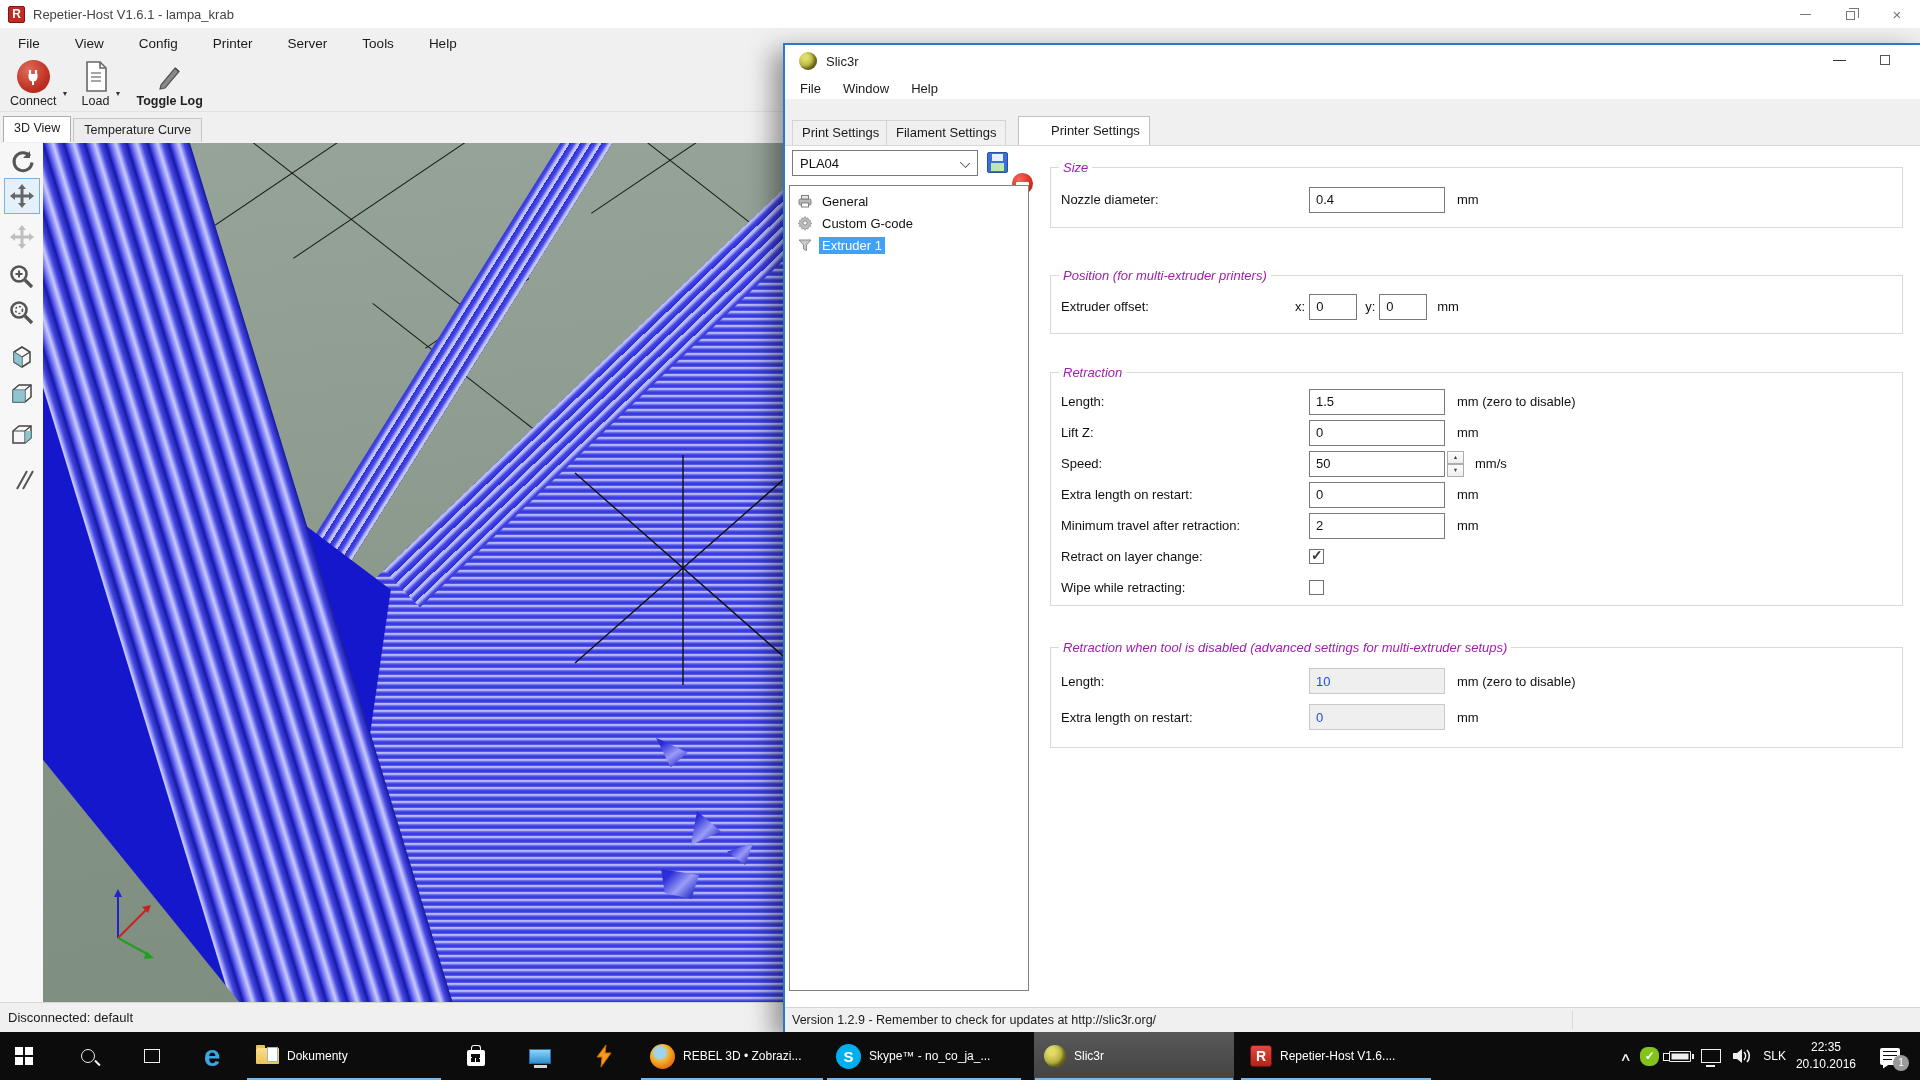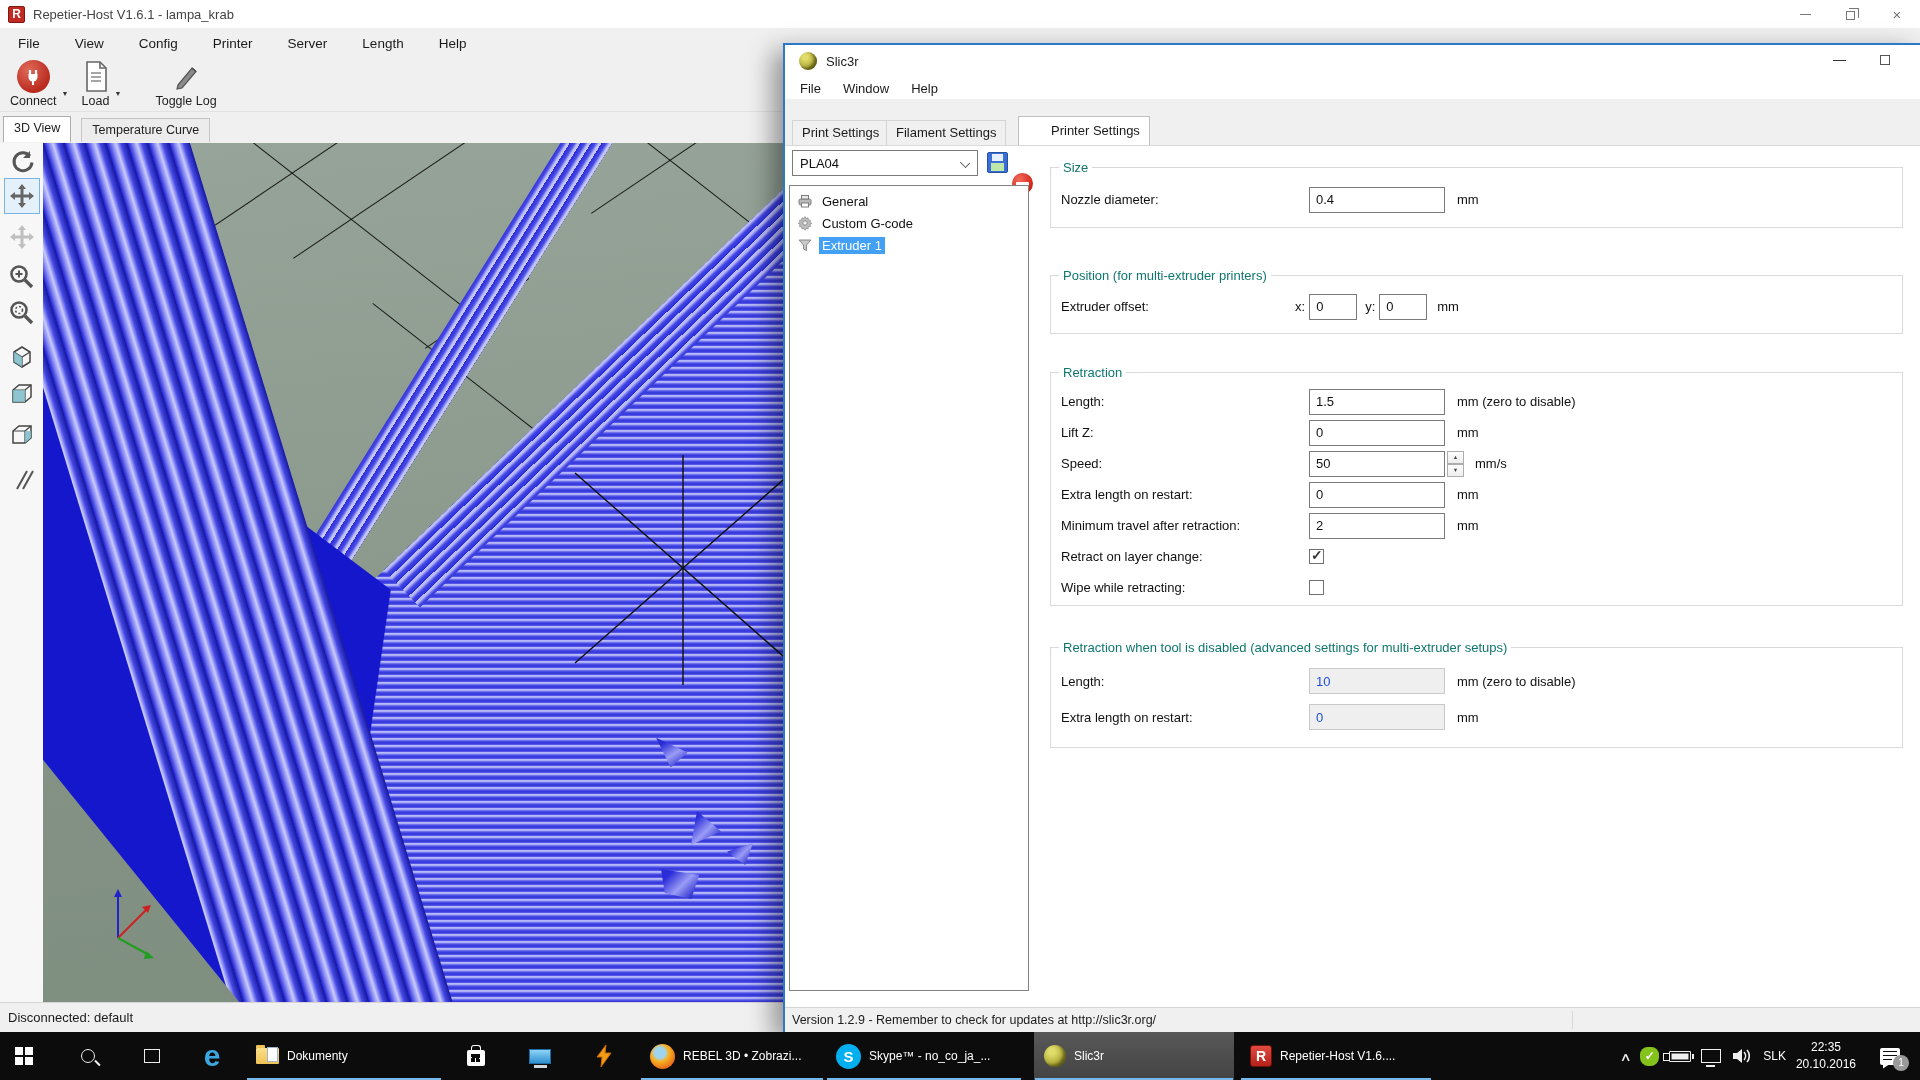--- a/index.html
+++ b/index.html
@@ -20,21 +20,21 @@
   .glyph-max { width:10px; height:10px; border:1px solid #555; }
   .glyph-close { font-size:15px; color:#777; line-height:1; }
   .rh-menubar { position:absolute; left:0; top:28px; width:1920px; height:30px; background:#f0f0f0; display:flex; align-items:center; padding-left:14px; gap:27px; }
   .menu-item { font-size:13.5px; color:#1a1a1a; padding:3px 4px; }
   .rh-toolbar { position:absolute; left:0; top:58px; width:1920px; height:54px; background:#f0f0f0; display:flex; align-items:flex-start; padding-left:6px; border-bottom:1px solid #e2e2e2; }
   .tool-block { display:flex; flex-direction:column; align-items:center; padding:2px 4px; }
   .tool-label { font-size:12.5px; color:#222; margin-top:1px; }
   .tool-caret { font-size:7px; color:#333; align-self:center; margin:18px 3px 0 1px; }
   .connect-circle { width:33px; height:33px; border-radius:50%; background:radial-gradient(circle at 35% 30%, #e06a5a, #b92b1e 70%); display:flex; align-items:center; justify-content:center; }
   .rh-tabrow { position:absolute; left:0; top:112px; width:1920px; height:30px; background:#f0f0f0; display:flex; align-items:flex-end; }
-  .rh-tab { font-size:12.5px; padding:4px 10px 5px 10px; border:1px solid #c6c6c6; border-bottom:none; margin-left:10px; background:#ececec; color:#222; }
+  .rh-tab { font-size:12.5px; padding:4px 10px 5px 10px; border:1px solid #c6c6c6; border-bottom:none; margin-left:2px; background:#ececec; color:#222; }
   .rh-tab.active { background:#fff; border-color:#adadad; padding-bottom:7px; margin-left:3px; }
   .rh-leftcol { position:absolute; left:0; top:143px; width:43px; height:859px; background:#f7f7f7; display:block; }
   .lc-icon { position:absolute; left:4px; width:36px; height:36px; display:flex; align-items:center; justify-content:center; }
   .lc-icon.selected { border:1px solid #7ab3e3; background:#e4f0fa; }
   .lc-icon.dim { opacity:.38; }
   .rh-status { position:absolute; left:0; top:1002px; width:1920px; height:30px; background:#f0f0f0; border-top:1px solid #d6d6d6; display:flex; align-items:center; }
   .rh-status span { font-size:13px; color:#1a1a1a; margin-left:8px; }
 
   
   .scene { position:absolute; left:43px; top:143px; width:740px; height:859px; overflow:hidden;
@@ -77,21 +77,21 @@
   .floppy { background:#3a6fd8; border:1px solid #27509e; border-radius:2px; position:relative; }
   .floppy:before { content:""; position:absolute; left:4px; top:1px; width:11px; height:7px; background:#e8f0ff; }
   .floppy:after { content:""; position:absolute; left:3px; bottom:1px; width:13px; height:8px; background:#bfe8a8; }
   .del-circle { border-radius:50%; background:radial-gradient(circle at 35% 30%, #f26a5a, #cf1f14 75%); position:relative; }
   .del-circle:before { content:""; position:absolute; left:4px; top:9px; width:13px; height:3.5px; background:#fff; border-radius:1px; }
   .listbox { position:absolute; left:4px; top:39px; width:240px; height:806px; border:1px solid #828282; background:#fff; padding-top:4px; }
   .list-item { height:22px; display:flex; align-items:center; padding-left:7px; gap:6px; }
   .list-item .txt { font-size:13px; color:#111; padding:1px 3px; }
   .list-item.selected .txt { background:#42a1f5; color:#fff; }
   fieldset.grp { position:absolute; left:265px; width:853px; border:1px solid #d9d9d9; padding:0 0 0 10px; }
-  fieldset.grp legend { font-size:13px; color:#0f766e; margin-left:-2px; padding:0 4px; }
+  fieldset.grp legend { font-size:13px; color:#a21caf; margin-left:-2px; padding:0 4px;font-style:italic; }
   .frow { display:flex; align-items:center; height:31px; }
   .frow .lbl { width:248px; font-size:13px; color:#111; }
   .tbox { width:136px; height:26px; border:1px solid #7a7a7a; background:#fff; font-size:13px; color:#111; display:flex; align-items:center; padding-left:6px; position:relative; }
   .tbox.disabled { background:#efefef; border-color:#c9c9c9; color:#1d4ed8; }
   .tbox.small { width:48px; }
   .unit { font-size:13px; color:#111; margin-left:12px; }
   .xy-lbl { font-size:13px; color:#111; margin-right:4px; }
   .spinner { position:absolute; left:137px; top:-1px; width:17px; height:26px; display:flex; flex-direction:column; }
   .spin-b { flex:1; border:1px solid #adadad; background:linear-gradient(#fdfdfd,#eee); font-size:5.5px; color:#444; display:flex; align-items:center; justify-content:center; }
   .checkbox { width:15px; height:15px; border:1px solid #707070; background:#fff; position:relative; }
@@ -164,21 +164,21 @@
           </div>
       </div>
     </div>
 
     <div class="rh-menubar">
       <span class="menu-item">File</span>
       <span class="menu-item">View</span>
       <span class="menu-item">Config</span>
       <span class="menu-item">Printer</span>
       <span class="menu-item">Server</span>
-      <span class="menu-item">Length</span>
+      <span class="menu-item">Tools</span>
       <span class="menu-item">Help</span>
     </div>
 
     <div class="rh-toolbar">
       <div class="tool-block">
         <div class="connect-circle">
           <svg width="18" height="18" viewBox="0 0 18 18">
               <path d="M6 2 v4 M12 2 v4" stroke="#fff" stroke-width="2.2"></path>
               <path d="M4.5 6 h9 v3 a4.5 4.5 0 0 1 -9 0 z" fill="#fff"></path>
               <path d="M9 13 v4" stroke="#fff" stroke-width="2"></path>
@@ -189,21 +189,21 @@
       <span class="tool-caret">▼</span>
       <div class="tool-block" style="margin-left:6px;">
         <svg width="28" height="33" viewBox="0 0 28 33">
             <path d="M5 2 h13 l6 6 v23 h-19 z" fill="#fff" stroke="#666" stroke-width="1.6"></path>
             <path d="M18 2 v6 h6" fill="none" stroke="#666" stroke-width="1.6"></path>
             <path d="M9 13h10 M9 17h10 M9 21h10" stroke="#888" stroke-width="1.6"></path>
           </svg>
         <span class="tool-label">Load</span>
       </div>
       <span class="tool-caret">▼</span>
-      <div class="tool-block" style="margin-left:27px;">
+      <div class="tool-block" style="margin-left:8px;font-weight:bold;">
         <svg width="33" height="33" viewBox="0 0 33 33">
             <path d="M8 25 L22 8 l4 3.5 L12 28 l-5 1 z" fill="#8a8a8a" stroke="#555" stroke-width="1.2"></path>
             <path d="M22 8 l4 3.5" stroke="#444" stroke-width="1.2"></path>
           </svg>
         <span class="tool-label">Toggle Log</span>
       </div>
     </div>
 
     <div class="rh-tabrow">
       <div class="rh-tab active">3D View</div>

